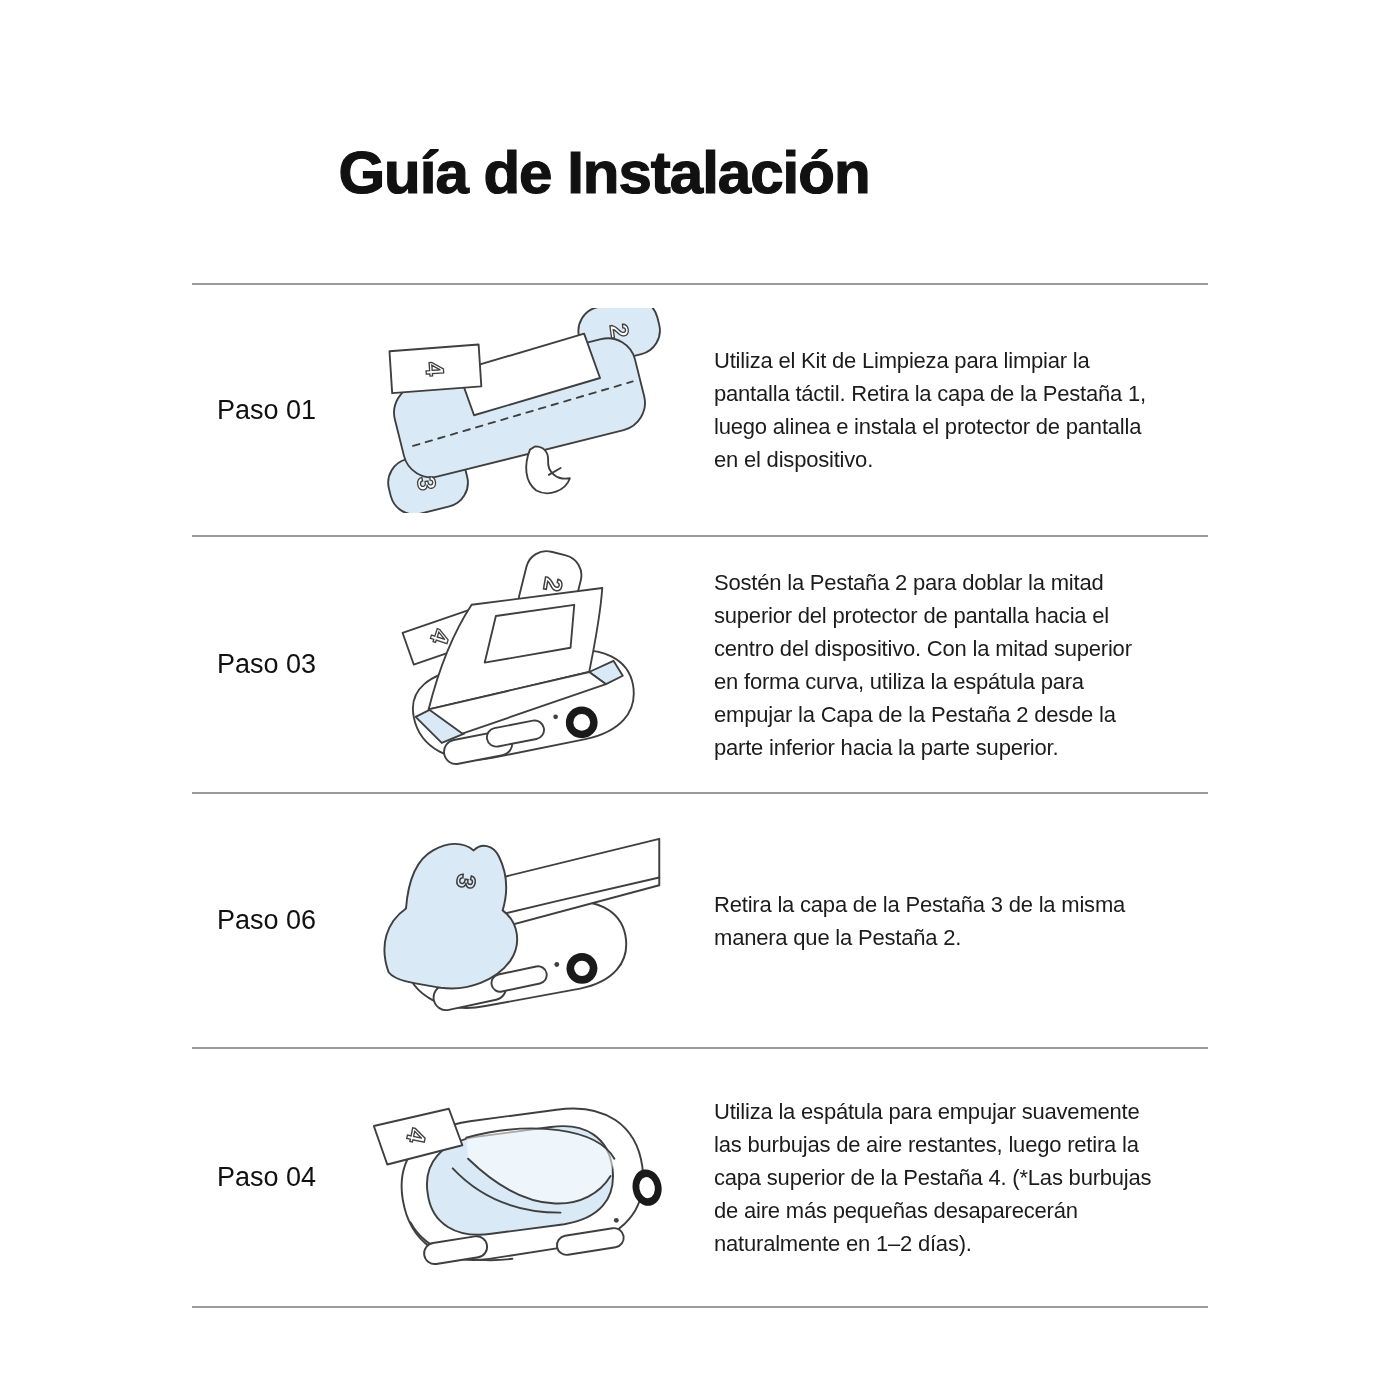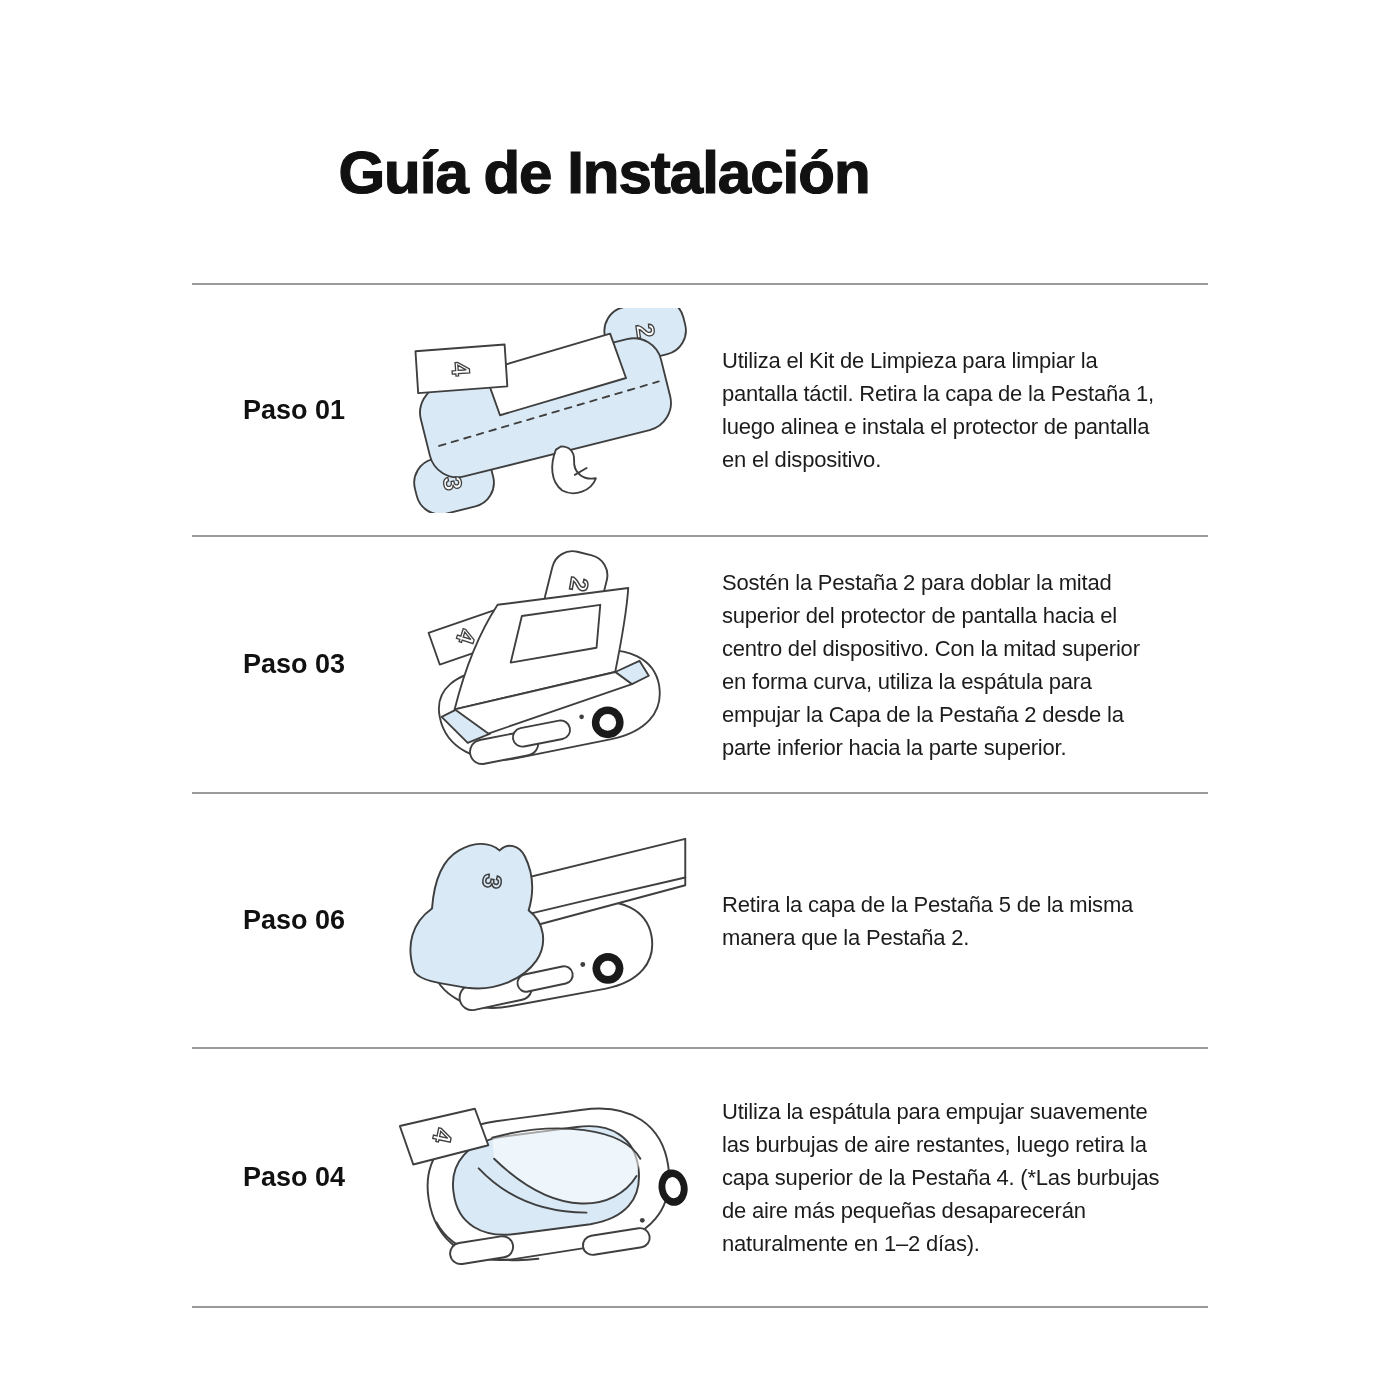--- a/index.html
+++ b/index.html
@@ -18,28 +18,28 @@
   }
   .step-row{
     display:flex;align-items:center;box-sizing:border-box;
     border-top:2px solid #9a9a9a;
   }
   .step-row:nth-child(1){height:252px;}
   .step-row:nth-child(2){height:257px;}
   .step-row:nth-child(3){height:255px;}
   .step-row:nth-child(4){height:259px;}
   .paso{
-    margin-left:51px;width:150px;flex:0 0 auto;
-    font-size:27px;font-weight:700;color:#111;
+    margin-left:25px;width:150px;flex:0 0 auto;
+    font-size:27px;font-weight:400;color:#111;
   }
   .illus{
     width:310px;flex:0 0 auto;display:flex;justify-content:center;align-items:center;
   }
   .desc{
-    margin-left:19px;width:492px;flex:0 0 auto;
+    margin-left:37px;width:492px;flex:0 0 auto;
     font-size:22px;line-height:33px;letter-spacing:-0.2px;color:#1c1c1c;
     white-space:pre-line;
   }
   svg{display:block;}
   .ln{fill:none;stroke:#3f3f3f;stroke-width:2;stroke-linejoin:round;stroke-linecap:round;}
   .fill-white{fill:#ffffff;}
   .fill-blue{fill:#d9eaf6;}
   .num{
     font-family:"Liberation Sans",sans-serif;font-weight:700;font-size:27px;
     fill:#ffffff;stroke:#3f3f3f;stroke-width:1.4;text-anchor:middle;
@@ -120,21 +120,21 @@
         <path class="ln fill-white" d="M96,58 L292,10 L292,58 L128,102 Z"></path>
         <path class="ln" d="M112,92 C170,78 240,62 292,50"></path>
         <path class="ln fill-blue" d="M12,148 C2,120 10,96 30,82 C32,56 40,32 58,22 C72,14 88,12 100,22 C108,14 120,16 126,28 C134,44 136,64 130,84 C146,96 150,118 138,136 C124,156 94,168 66,164 C42,160 20,158 12,148 Z"></path>
         <text class="num-open" transform="translate(92 54) rotate(100)" y="9">3</text>
         <circle cx="212" cy="144" r="16" fill="#1a1a1a"></circle>
         <circle cx="212" cy="144" r="8" fill="#ffffff"></circle>
         <circle cx="186" cy="140" r="2.5" fill="#3f3f3f"></circle>
         <rect class="ln fill-white" x="118" y="146" width="58" height="18" rx="9" transform="rotate(-12 147 155)"></rect>
       </svg>
     </div>
-    <div class="desc">Retira la capa de la Pestaña 5 de la misma
+    <div class="desc">Retira la capa de la Pestaña 3 de la misma
 manera que la Pestaña 2.</div>
   </div>
 
   <div class="step-row">
     <div class="paso">Paso 04</div>
     <div class="illus">
       <svg width="308" height="204" viewBox="0 0 320 212">
         <path class="ln fill-white" d="M36,128 C29,84 56,54 106,47 L196,35 C246,28 279,51 285,94 C291,138 266,168 216,176 L126,190 C76,197 43,172 36,128 Z"></path>
         <path class="ln" d="M44,152 C60,182 100,196 150,190"></path>
         <rect class="ln fill-white" x="58" y="170" width="66" height="22" rx="11" transform="rotate(-9 91 181)"></rect>

